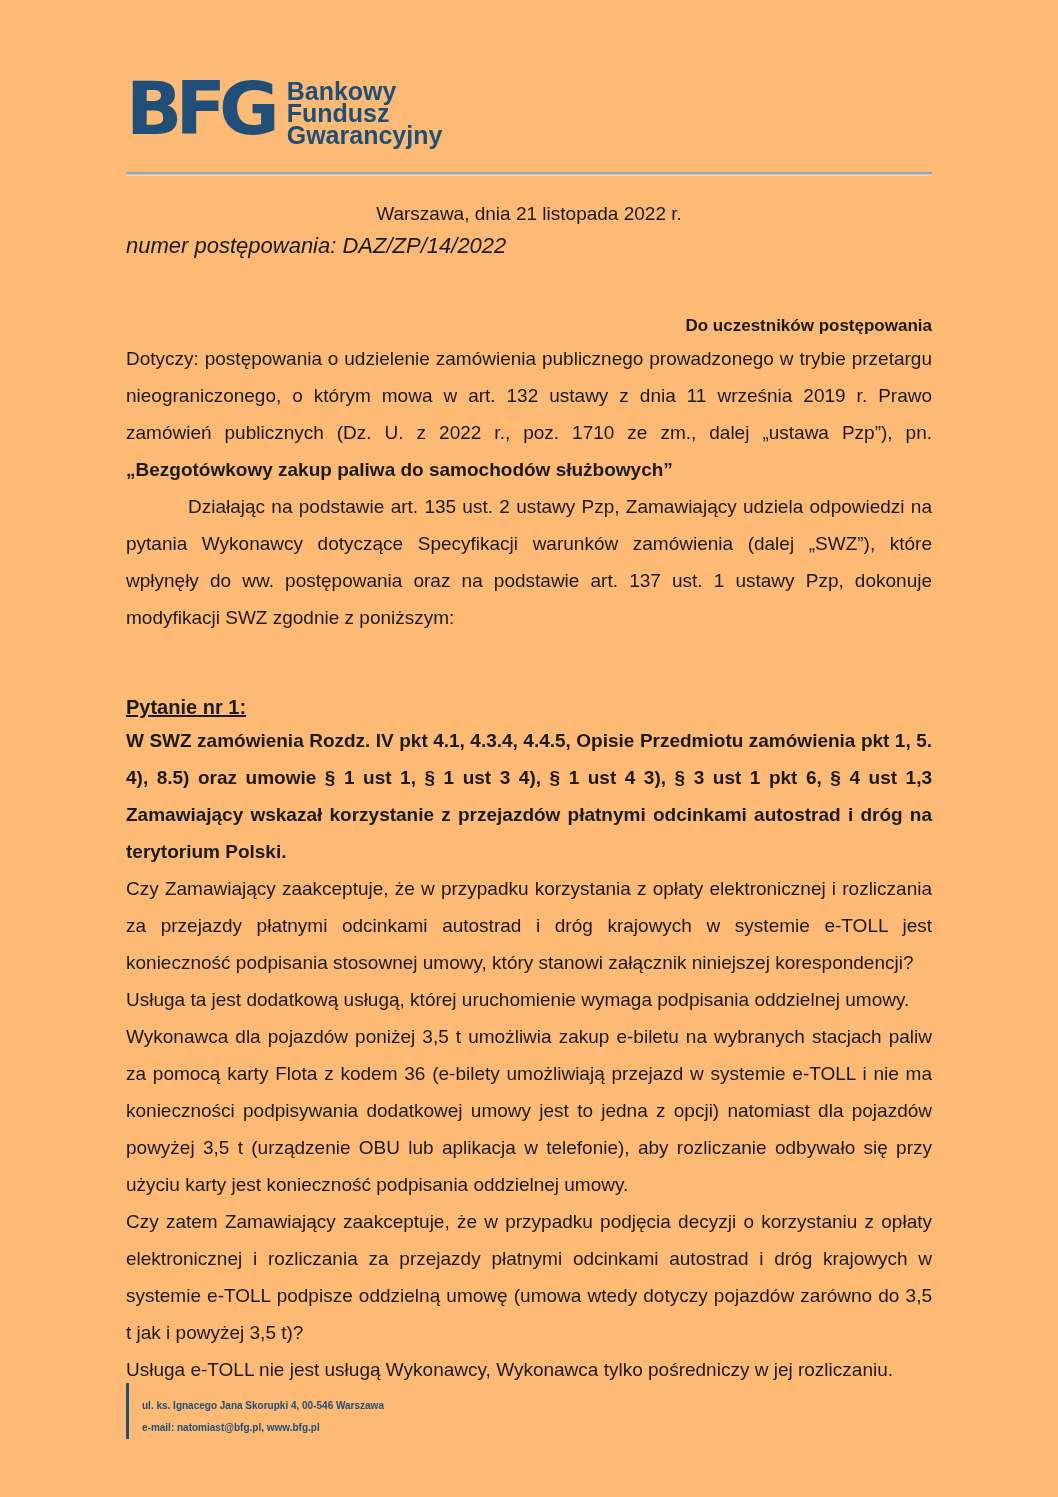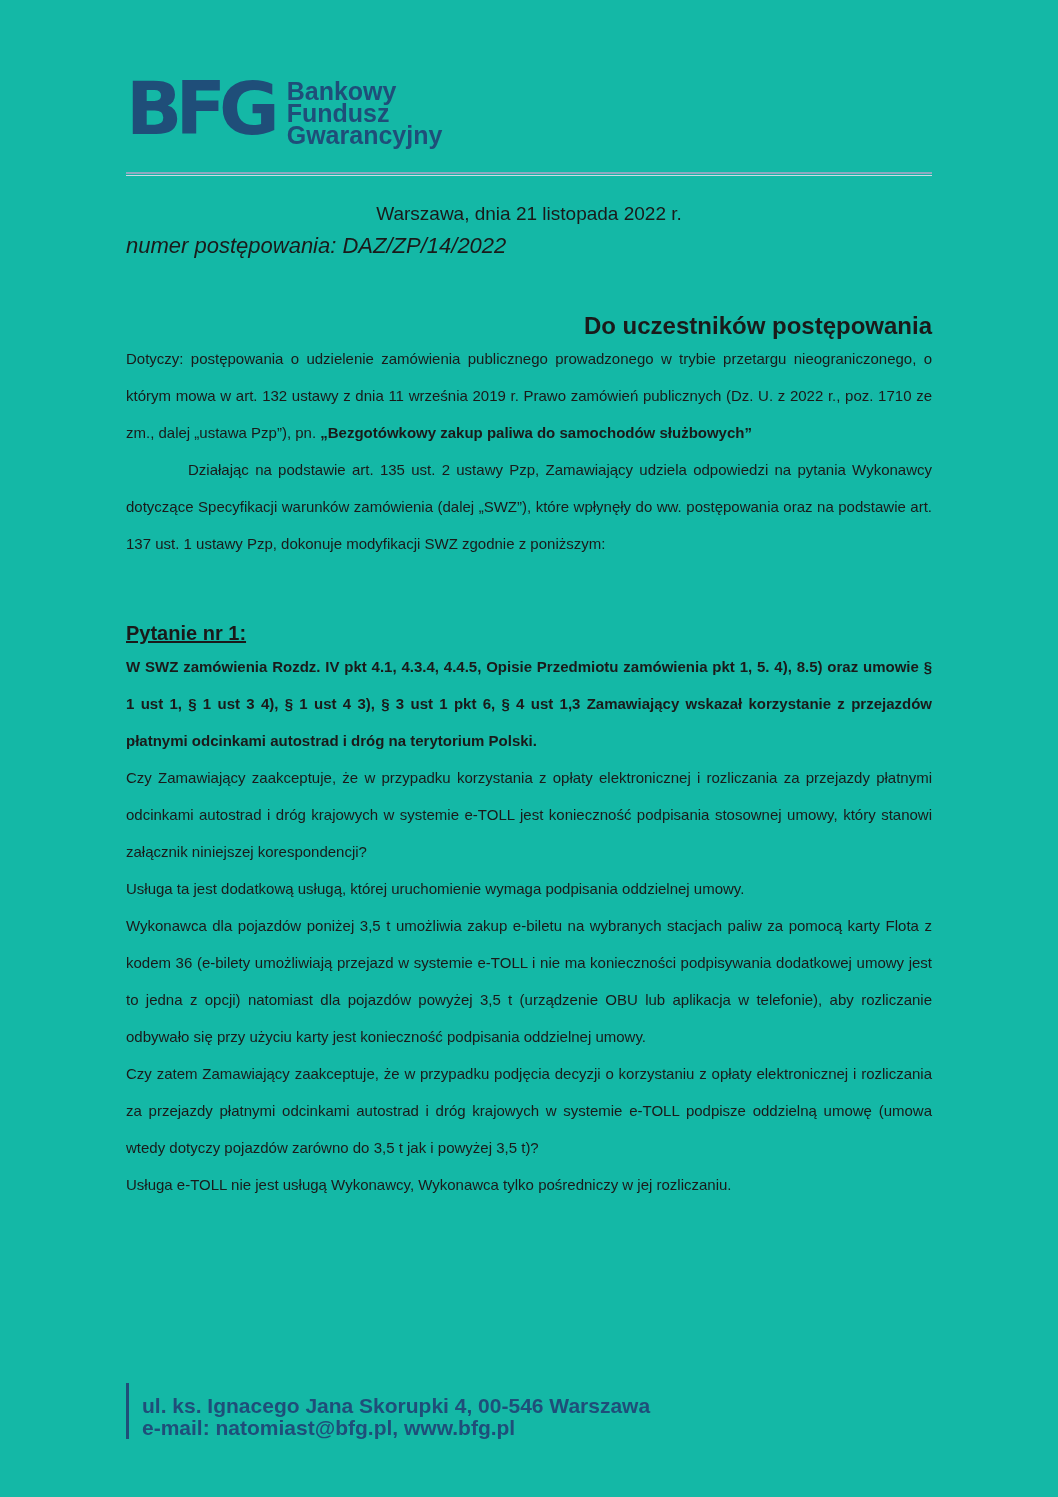--- a/index.html
+++ b/index.html
@@ -4,21 +4,21 @@
 <style>
   html, body {
     margin: 0;
     padding: 0;
     background: #ffffff;
   }
   .page {
     position: relative;
     width: 1058px;
     height: 1497px;
-    background: #14b8a6;
+    background: #fdba74;
     font-family: "Liberation Sans", "DejaVu Sans", sans-serif;
     color: #1a1a1a;
     box-sizing: border-box;
     overflow: hidden;
   }
   .content {
     position: absolute;
     left: 126px;
     right: 126px;
     top: 0;
@@ -66,27 +66,27 @@
     margin-top: 4px;
     text-align: left;
     font-style: italic;
     font-size: 22px;
     line-height: 28px;
   }
   .recipient {
     margin-top: 52px;
     text-align: right;
     font-weight: bold;
-    font-size: 24px;
+    font-size: 17px;
     line-height: 28px;
   }
 
   
   .para {
-    font-size: 15px;
+    font-size: 19px;
     line-height: 37px;
     text-align: justify;
   }
   .para.tight { margin: 0; }
   .bold { font-weight: bold; }
   .dotyczy { margin-top: 50px; }
   .intro { margin-top: 42px; }
   .intro .indent { display: inline-block; width: 62px; }
   .q-heading {
     margin-top: 56px;
@@ -107,21 +107,21 @@
     bottom: 58px;
     display: flex;
     align-items: stretch;
   }
   .footer-bar {
     width: 3px;
     background: #1f4e79;
     margin-right: 13px;
   }
   .footer-lines {
-    font-size: 21px;
+    font-size: 10px;
     line-height: 22px;
     font-weight: bold;
     color: #1f4e79;
     margin-top: 12px;
   }
 </style>
 </head>
 <body>
 
 <div class="page">

